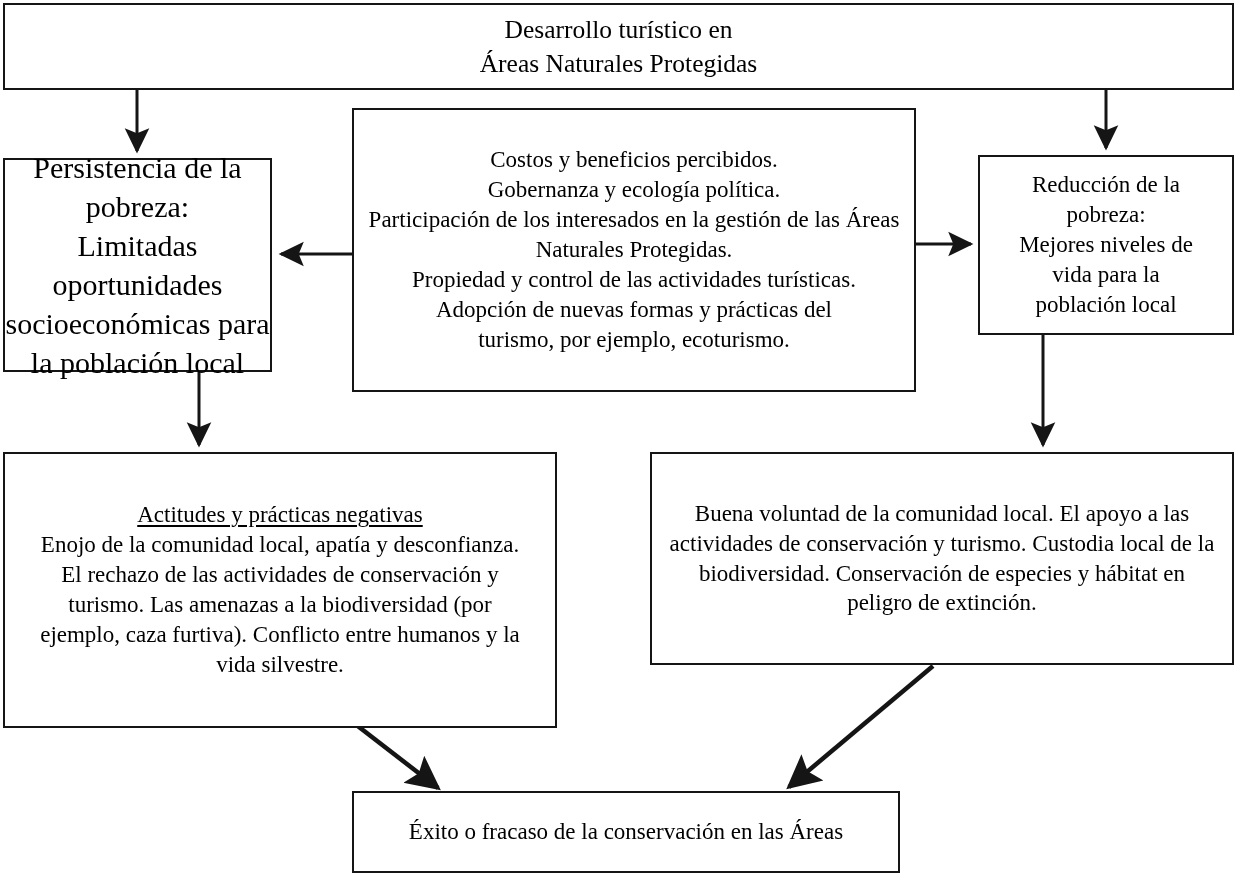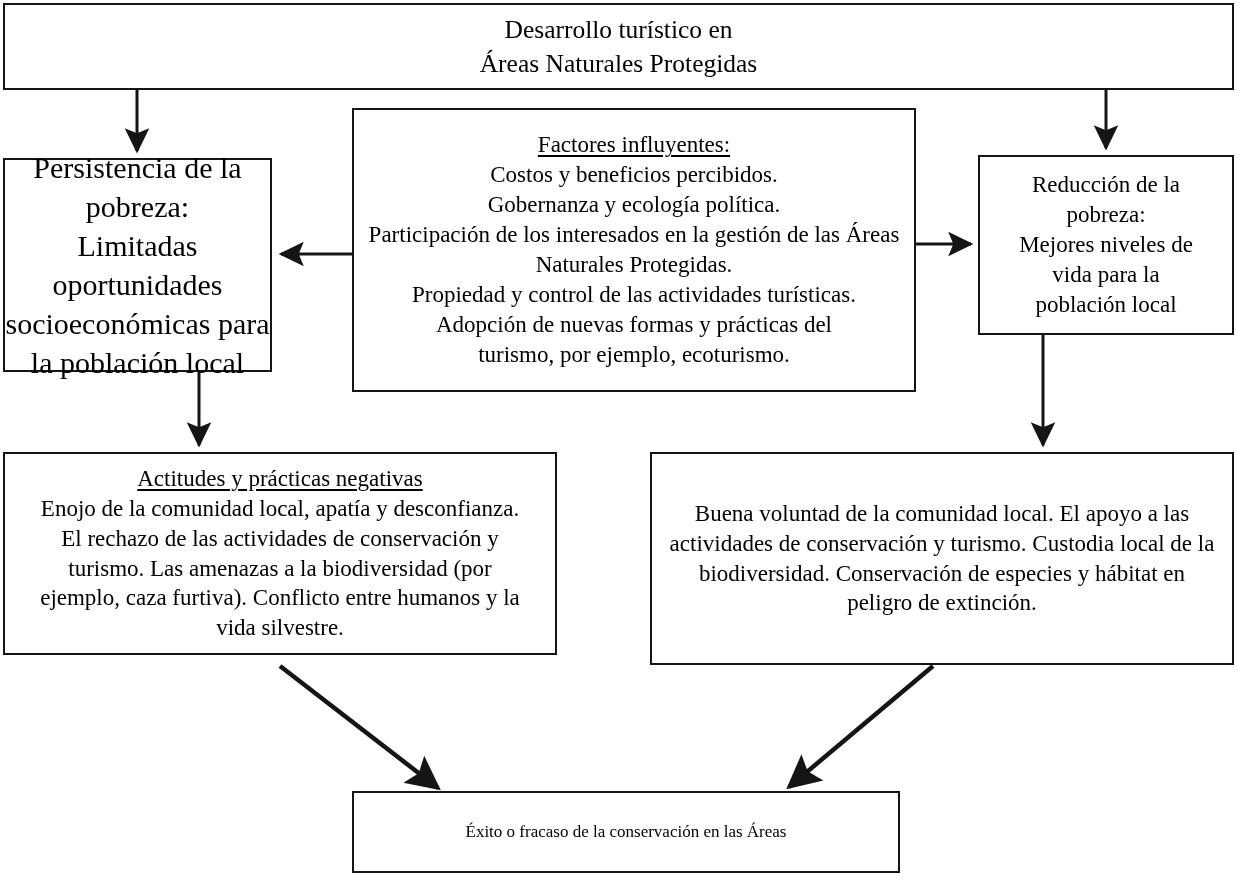--- a/index.html
+++ b/index.html
@@ -36,23 +36,23 @@
     text-decoration: underline;
     text-decoration-thickness: 2px;
     text-underline-offset: 3px;
   }
 
   
   #node-top      { left: 3px;   top: 3px;   width: 1231px; height: 87px;  font-size: 25.5px; }
   #node-left     { left: 3px;   top: 158px; width: 269px;  height: 214px; font-size: 30px; padding: 0 6px; }
   #node-factors  { left: 352px; top: 108px; width: 564px;  height: 284px; font-size: 23px; padding: 0 10px; }
   #node-right    { left: 978px; top: 155px; width: 256px;  height: 180px; font-size: 23px; padding: 0 6px; }
-  #node-negative { left: 3px;   top: 452px; width: 554px;  height: 203px; font-size: 23px; padding: 0 10px; }
+  #node-negative { left: 3px;   top: 452px; width: 554px;  height: 276px; font-size: 23px; padding: 0 10px; }
   #node-positive { left: 650px; top: 452px; width: 584px;  height: 213px; font-size: 23px; padding: 0 10px; }
-  #node-outcome  { left: 352px; top: 791px; width: 548px;  height: 82px;  font-size: 17px; padding: 16px 10px; }
+  #node-outcome  { left: 352px; top: 791px; width: 548px;  height: 82px;  font-size: 23px; padding: 16px 10px; }
 
   #arrows {
     position: absolute;
     left: 0; top: 0;
     width: 1237px; height: 880px;
     pointer-events: none;
   }
 </style>
 </head>
 <body>
@@ -110,21 +110,20 @@
   <div class="node" id="node-left">
     <span class="line">Persistencia de la</span>
     <span class="line">pobreza:</span>
     <span class="line">Limitadas</span>
     <span class="line">oportunidades</span>
     <span class="line">socioeconómicas para</span>
     <span class="line">la población local</span>
   </div>
 
   <div class="node" id="node-factors">
-    <span class="wrapline"><span class="heading">Factores influyentes:</span></span>
     <span class="line">Costos y beneficios percibidos.</span>
     <span class="line">Gobernanza y ecología política.</span>
     <span class="wrapline">Participación de los interesados en la gestión de las Áreas Naturales Protegidas.</span>
     <span class="line">Propiedad y control de las actividades turísticas.</span>
     <span class="wrapline" style="width:400px;">Adopción de nuevas formas y prácticas del turismo, por ejemplo, ecoturismo.</span>
   </div>
 
   <div class="node" id="node-right">
     <span class="line">Reducción de la</span>
     <span class="line">pobreza:</span>

